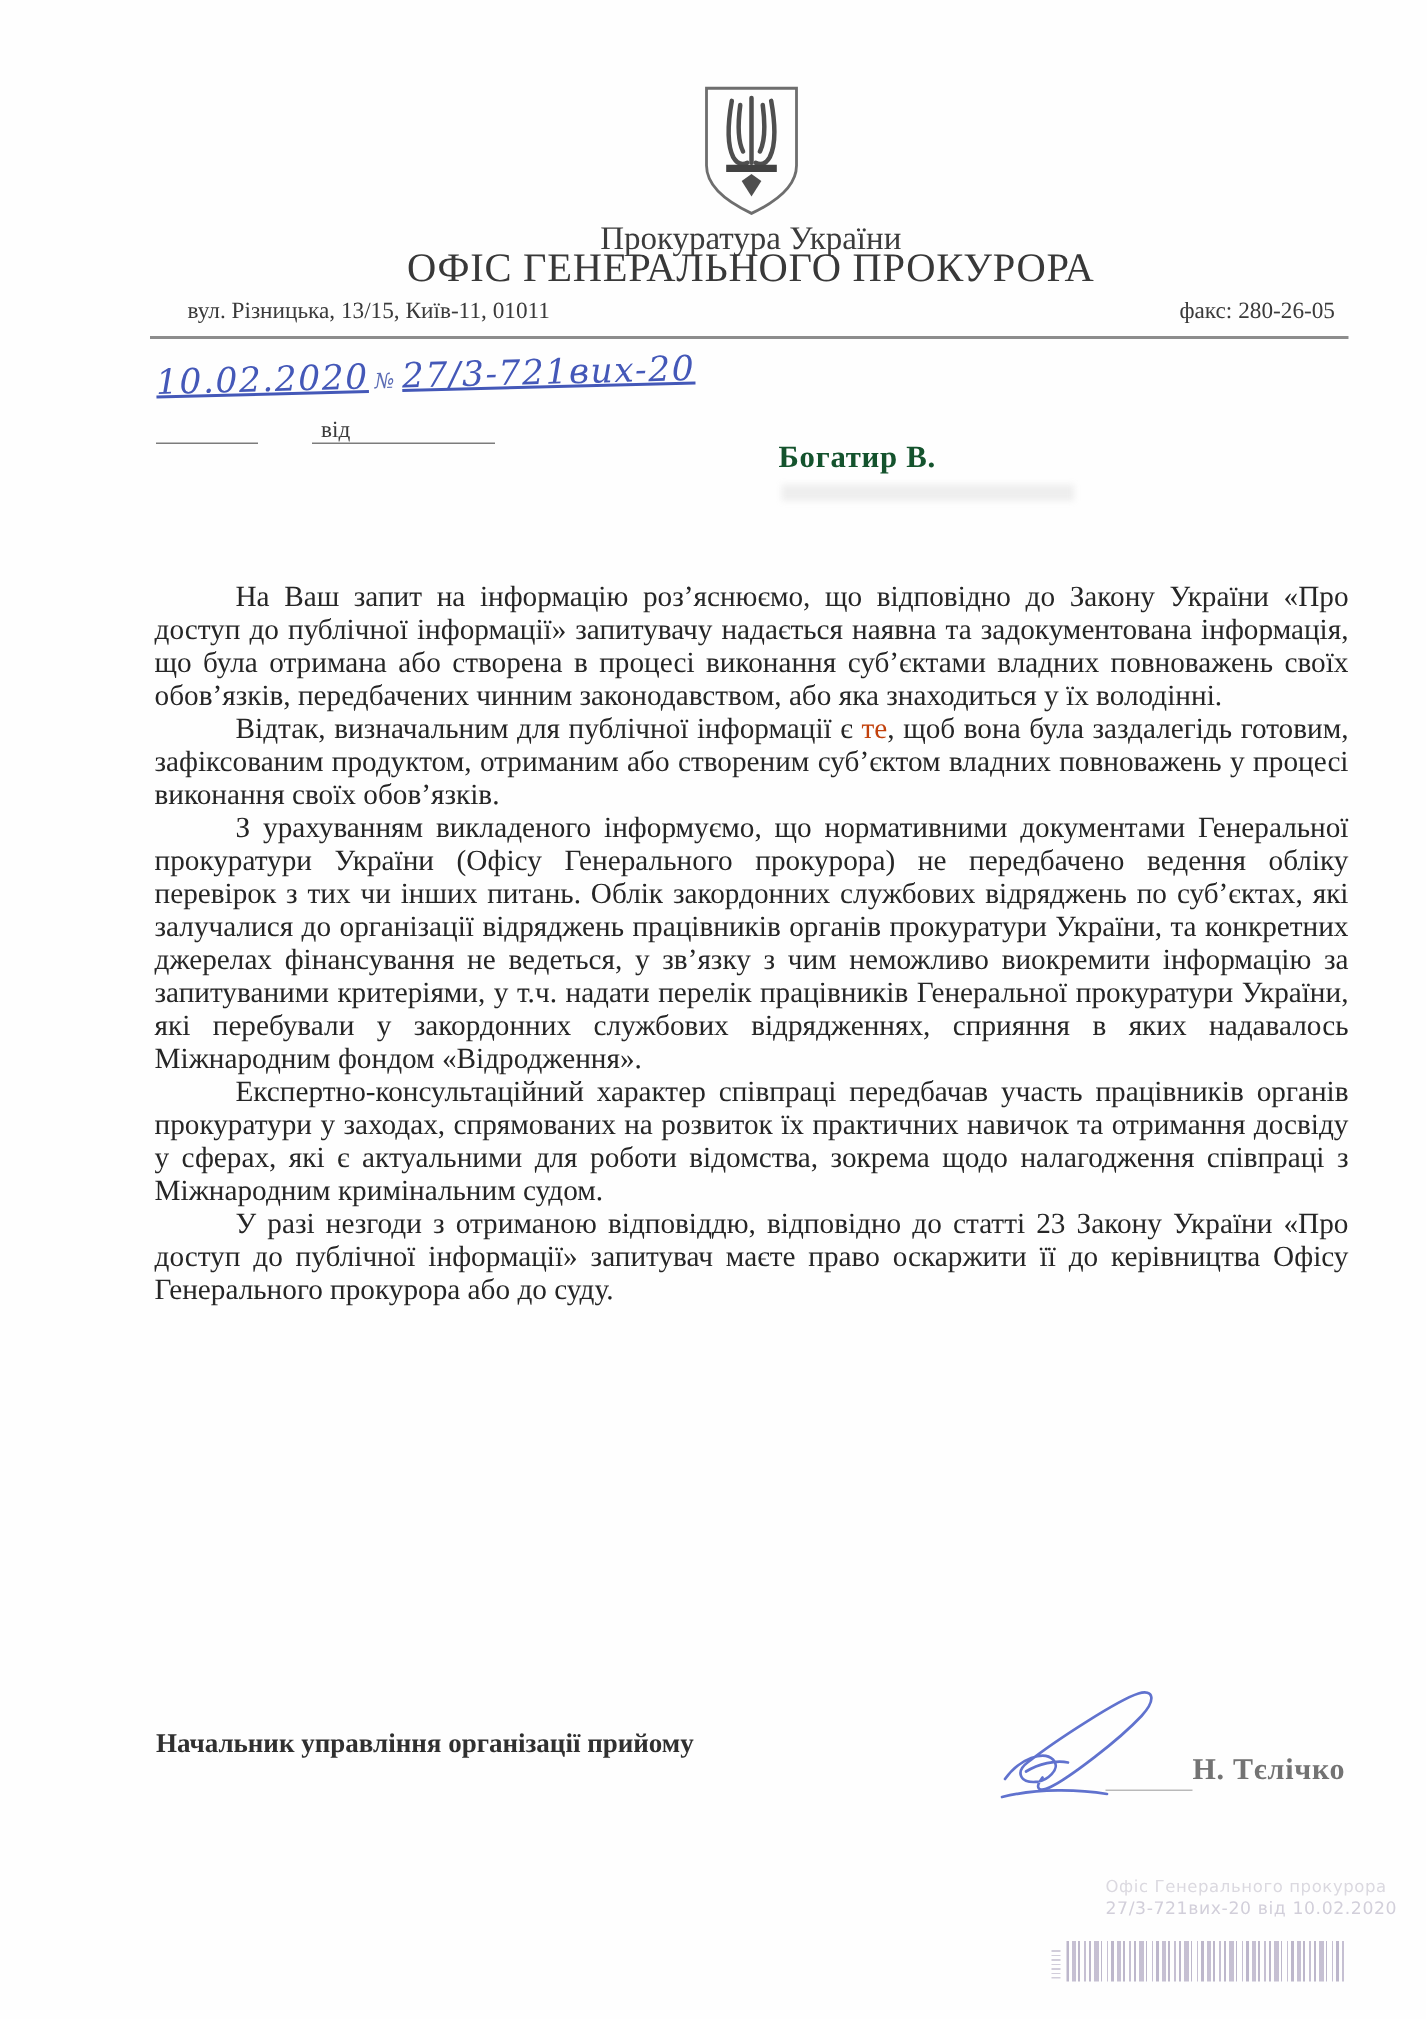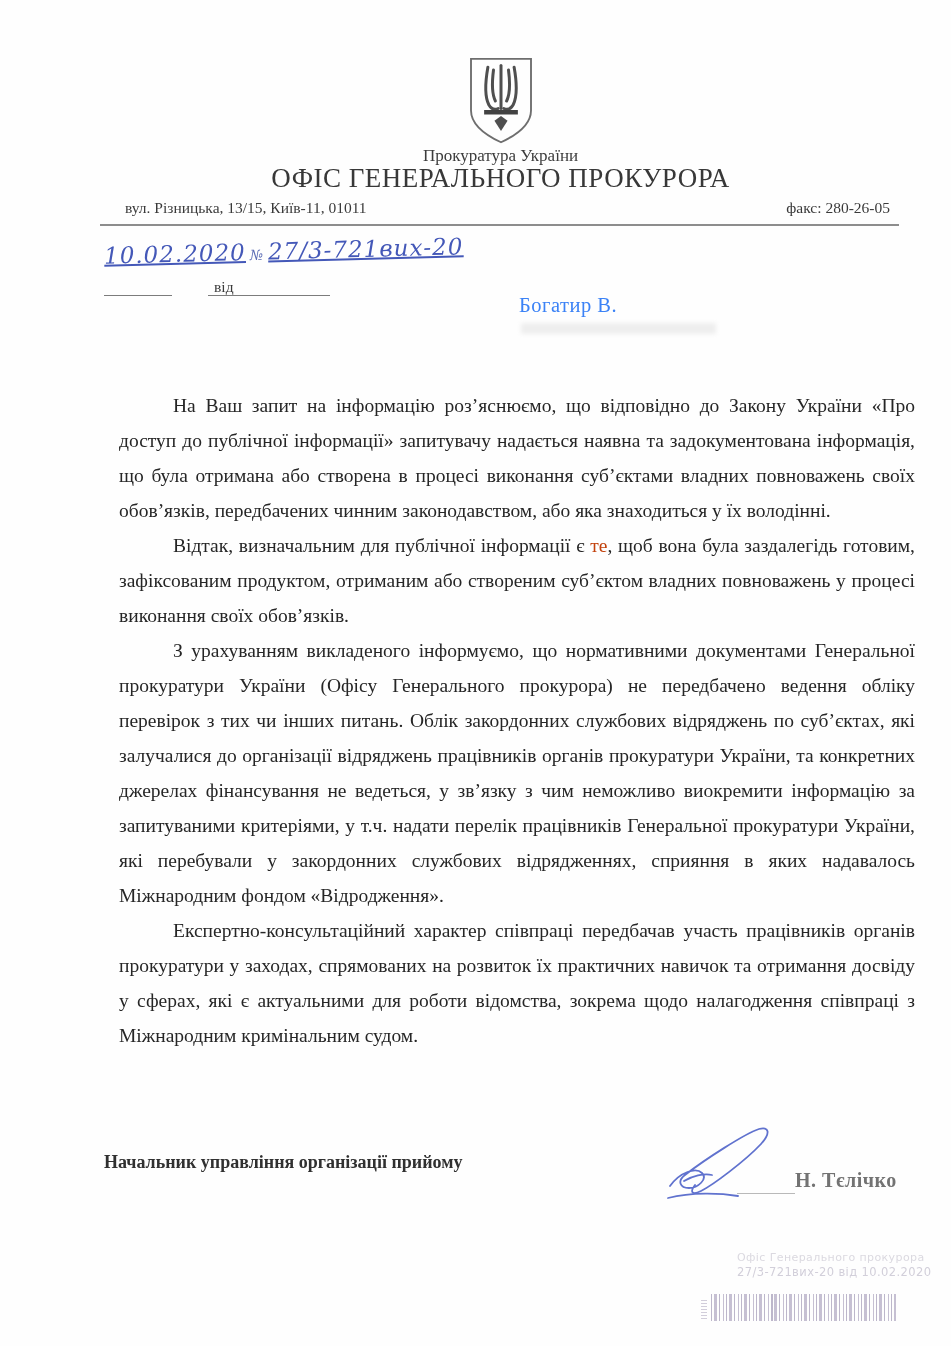--- a/index.html
+++ b/index.html
@@ -10,21 +10,21 @@
     font-family:"Liberation Serif", serif;
     color:#262626;
     overflow:hidden;
   }
   .abs{position:absolute;}
 
   
   .emblem{left:456px;top:56px;width:90px;height:90px;}
   .org-small{
     left:103px;top:146px;width:795px;
-    text-align:center;font-size:17px;color:#3c3c3c;
+    text-align:center;font-size:22px;color:#3c3c3c;
   }
   .org-title{
     left:103px;top:163px;width:795px;
     text-align:center;font-size:27px;letter-spacing:0.5px;color:#383838;
   }
   .address-row{
     left:103px;top:199px;width:795px;
     display:flex;justify-content:space-between;
     font-size:15.5px;color:#3a3a3a;text-align:right;
   }
@@ -49,34 +49,34 @@
   .handwriting .hw-seg{text-decoration:underline;text-decoration-thickness:1.5px;}
   .handwriting .no-sign{font-size:14px;text-decoration:none;margin:0 4px;color:#5b6cb5;}
   .ref-line{border-top:1.5px solid #7c7c7c;height:0;}
   .ref-line1{left:104px;top:295px;width:68px;}
   .vid-label{left:177px;top:278px;font-size:15.5px;color:#3a3a3a;margin-left:37px;}
   .ref-line2{left:208px;top:295px;width:122px;}
 
   
   .addressee{
     left:519px;top:294px;
-    font-size:20.5px;font-weight:normal;color:#3b82f6;
+    font-size:20.5px;font-weight:bold;color:#14532d;
     letter-spacing:0.5px;
     text-shadow:0 1px 1px rgba(255,255,255,0.55);
   }
   .addressee-artifact{
     left:521px;top:323px;width:195px;height:11px;
     background:rgba(140,140,140,0.14);
     filter:blur(2px);
   }
 
   
   .body-text{
-    left:119px;top:388px;width:796px;
-    font-size:19.5px;line-height:35px;
+    left:103px;top:388px;width:796px;
+    font-size:19.5px;line-height:22px;
     text-align:justify;
     color:#262626;
   }
   .body-text p{margin:0;text-indent:54px;}
   .hl-green{font-weight:normal;}
 
   
   .sig-title{
     left:104px;top:1148px;width:480px;
     font-size:18px;font-weight:bold;line-height:28px;color:#303030;
@@ -156,20 +156,21 @@
   <div class="abs ref-line ref-line2"></div>
 
   <div class="abs addressee">Богатир В.</div>
   <div class="abs addressee-artifact"></div>
 
   <div class="abs body-text">
     <p>На Ваш запит на інформацію роз’яснюємо, що відповідно до Закону України «Про доступ до публічної інформації» запитувачу надається наявна та задокументована інформація, що була отримана або створена в процесі виконання суб’єктами владних повноважень своїх обов’язків, передбачених чинним законодавством, або яка знаходиться у їх володінні.</p>
     <p><span>Відтак, визначальним для публічної інформації є </span><span class="hl-green" id="p2-highlight" style="color: #c2410c;">те</span><span>, щоб вона була заздалегідь готовим, зафіксованим продуктом, отриманим або створеним суб’єктом владних повноважень у процесі виконання своїх обов’язків.</span></p>
     <p>З урахуванням викладеного інформуємо, що нормативними документами Генеральної прокуратури України (Офісу Генерального прокурора) не передбачено ведення обліку перевірок з тих чи інших питань. Облік закордонних службових відряджень по суб’єктах, які залучалися до організації відряджень працівників органів прокуратури України, та конкретних джерелах фінансування не ведеться, у зв’язку з чим неможливо виокремити інформацію за запитуваними критеріями, у т.ч. надати перелік працівників Генеральної прокуратури України, які перебували у закордонних службових відрядженнях, сприяння в яких надавалось Міжнародним фондом «Відродження».</p>
     <p>Експертно-консультаційний характер співпраці передбачав участь працівників органів прокуратури у заходах, спрямованих на розвиток їх практичних навичок та отримання досвіду у сферах, які є актуальними для роботи відомства, зокрема щодо налагодження співпраці з Міжнародним кримінальним судом.</p>
+    <p>У разі незгоди з отриманою відповіддю, відповідно до статті 23 Закону України «Про доступ до публічної інформації» запитувач маєте право оскаржити її до керівництва Офісу Генерального прокурора або до суду.</p>
   </div>
 
   <div class="abs sig-title">
     <div>Начальник управління організації прийому</div>
   </div>
 
   <svg class="abs sig-svg" viewBox="0 0 145 88" xmlns="http://www.w3.org/2000/svg">
     <g stroke="#4f63c9" fill="none" stroke-width="1.8" stroke-linecap="round" opacity="0.9">
       <path d="M12 60 C22 46 38 41 44 47 C50 53 40 62 31 62 C22 62 19 55 27 49 C46 34 88 7 101 3 C111 0 113 7 103 18 C87 35 55 59 43 65 C35 69 31 67 37 59"></path>
       <path d="M10 72 C34 66 62 67 80 70"></path>

